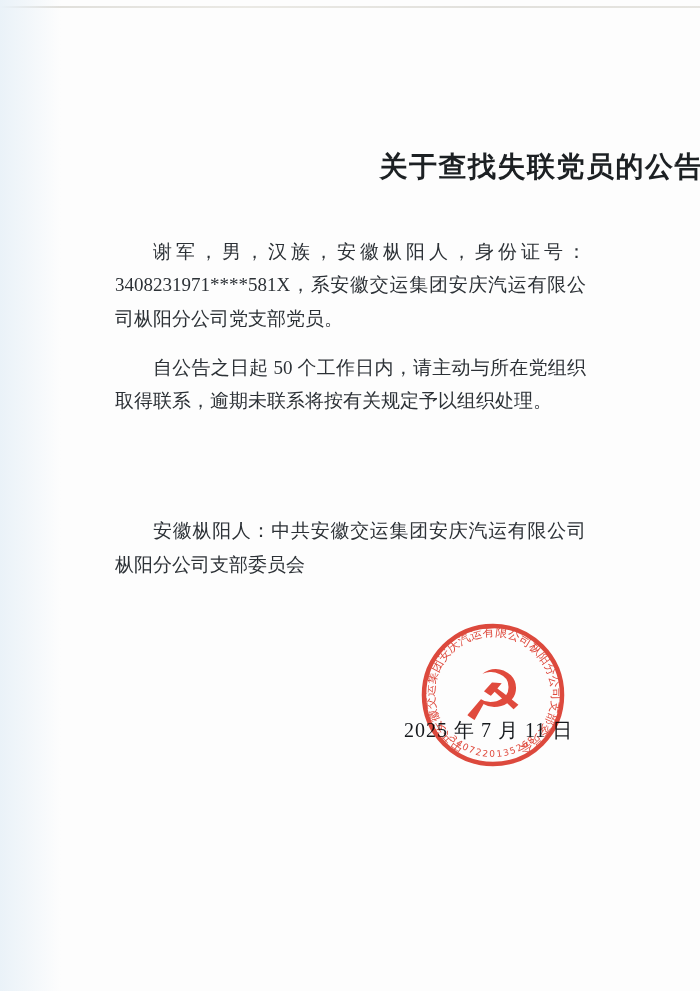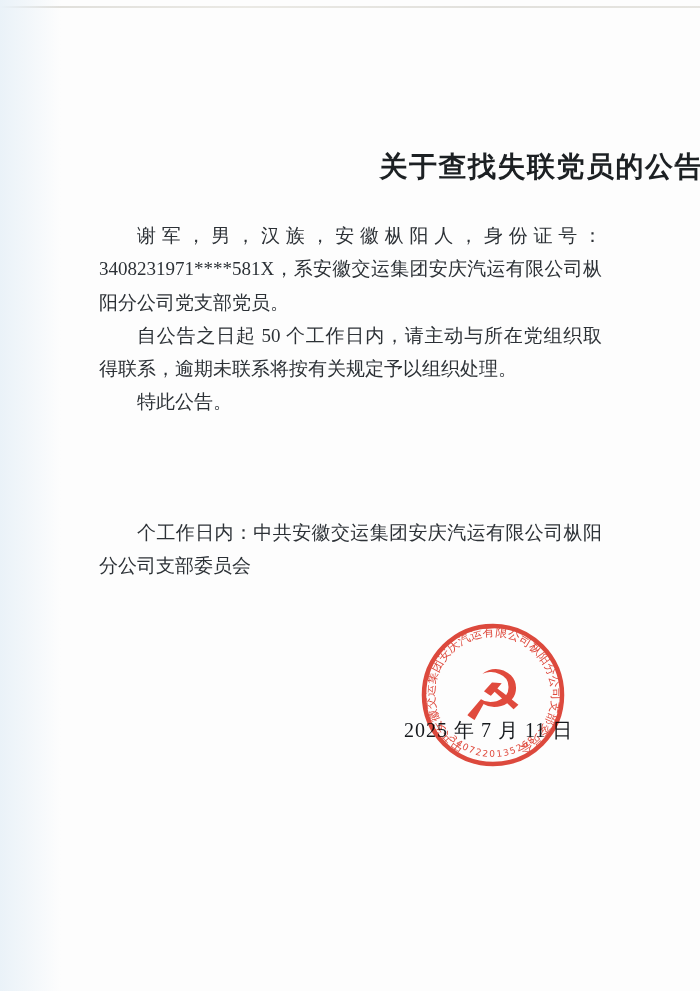--- a/index.html
+++ b/index.html
@@ -45,21 +45,21 @@
     position: absolute;
     left: 99px;
     top: 219px;
     width: 503px;
     font-size: 19px;
     line-height: 33.3px;
     text-align: justify;
     color: #2c3136;
   }
   .bodytext p {
-    margin: 0;
+    margin: 16px;
     text-indent: 2em;
   }
   .bodytext p.contact-unit {
     margin-top: 97px;
   }
   .dateline {
     position: absolute;
     left: 404px;
     top: 717px;
     font-size: 20px;
@@ -105,22 +105,21 @@
 <div class="page">
 
   <div class="scan-top"></div>
   <div class="scan-left"></div>
 
   <h1 class="title">关于查找失联党员的公告</h1>
 
   <div class="bodytext">
     <p>谢军，男，汉族，安徽枞阳人，身份证号：3408231971****581X，系安徽交运集团安庆汽运有限公司枞阳分公司党支部党员。</p>
     <p>自公告之日起 50 个工作日内，请主动与所在党组织取得联系，逾期未联系将按有关规定予以组织处理。</p>
-    <p>特此公告。</p>
-    <p class="contact-unit">个工作日内：中共安徽交运集团安庆汽运有限公司枞阳分公司支部委员会</p>
+    <p class="contact-unit">安徽枞阳人：中共安徽交运集团安庆汽运有限公司枞阳分公司支部委员会</p>
   </div>
 
   <div class="dateline">2025 年 7 月 11 日</div>
 
   <svg class="seal" viewBox="0 0 150 150" xmlns="http://www.w3.org/2000/svg">
     <defs>
       <path id="sealRingPath" d="M 45.5 126.1 A 59 59 0 1 1 104.5 126.1" fill="none"></path>
       <path id="sealSerialPath" d="M 21.3 106 A 62 62 0 0 0 128.7 106" fill="none"></path>
     </defs>
 

